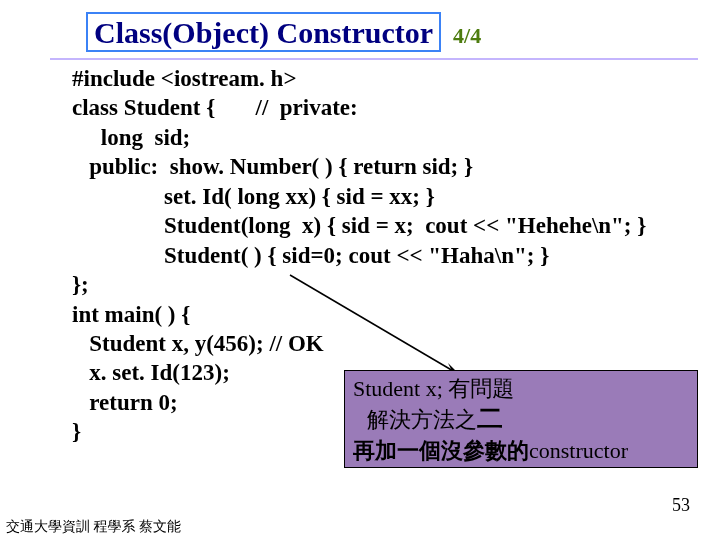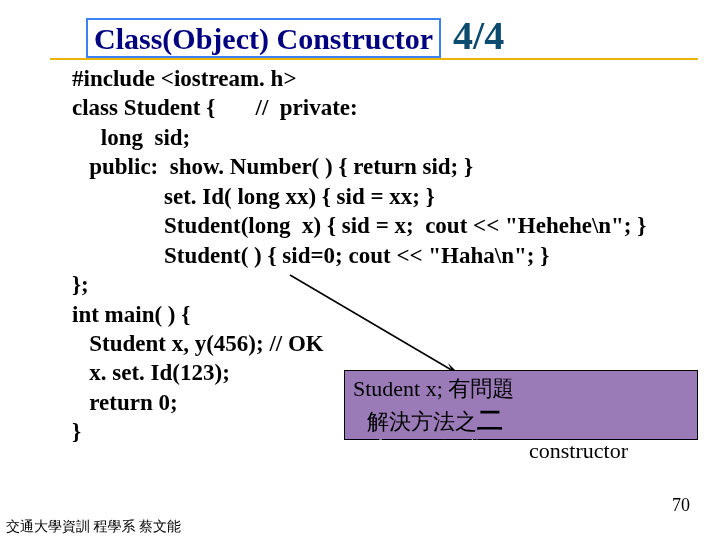--- a/index.html
+++ b/index.html
@@ -20,59 +20,59 @@
   }
   .title-box {
     border: 2px solid #3b82f6;
     padding: 2px 6px 0 6px;
     font-size: 30px;
     font-weight: bold;
     color: #000080;
   }
   .title-suffix {
     margin-left: 12px;
-    font-size: 40px;
+    font-size: 22px;
     font-weight: bold;
-    color: #0c4a6e;
+    color: #4d7c0f;
   }
   .content {
     position: absolute;
     top: 58px;
     left: 50px;
     right: 22px;
     bottom: 40px;
-    border-top: 2px solid #eab308;
+    border-top: 2px solid #c4b5fd;
     padding-top: 4px;
   }
   .code {
     font-family: "Times New Roman", serif;
     font-size: 23px;
     font-weight: bold;
     color: #000;
     line-height: 1.28;
     white-space: pre;
     padding-left: 22px;
   }
   .callout {
     position: absolute;
     top: 370px;
     left: 344px;
     width: 354px;
-    height: 70px;
+    height: 98px;
     background: #9a7bb8;
     border: 1px solid #000;
     padding: 4px 8px 4px 8px;
     font-size: 22px;
     color: #000;
     line-height: 1.3;
   }
   .callout .l1 { }
-  .callout .l2 { padding-left: 14px; }
+  .callout .l2 { padding-left: 14px; font-family: Liberation Mono, monospace; }
   .callout .big2 { font-size: 26px; font-weight: bold; }
-  .callout .red { color: #ffffff; font-weight: bold; }
+  .callout .red { color: #000000; font-weight: bold; }
   .arrow {
     position: absolute;
     top: 265px;
     left: 280px;
     width: 220px;
     height: 120px;
     pointer-events: none;
   }
   .page-num {
     position: absolute;
@@ -124,14 +124,14 @@
     <span>Student x; </span><span>有問題</span>
   </div>
   <div class="l2">
     <span>解決方法之</span><span class="big2">二</span>
   </div>
   <div class="l1">
     <span class="red">再加一個沒參數的</span><span>constructor</span>
   </div>
 </div>
 
-<div class="page-num">70</div>
+<div class="page-num">53</div>
 <div class="footer">交通大學資訓 程學系 蔡文能</div>
 
 </body></html>

